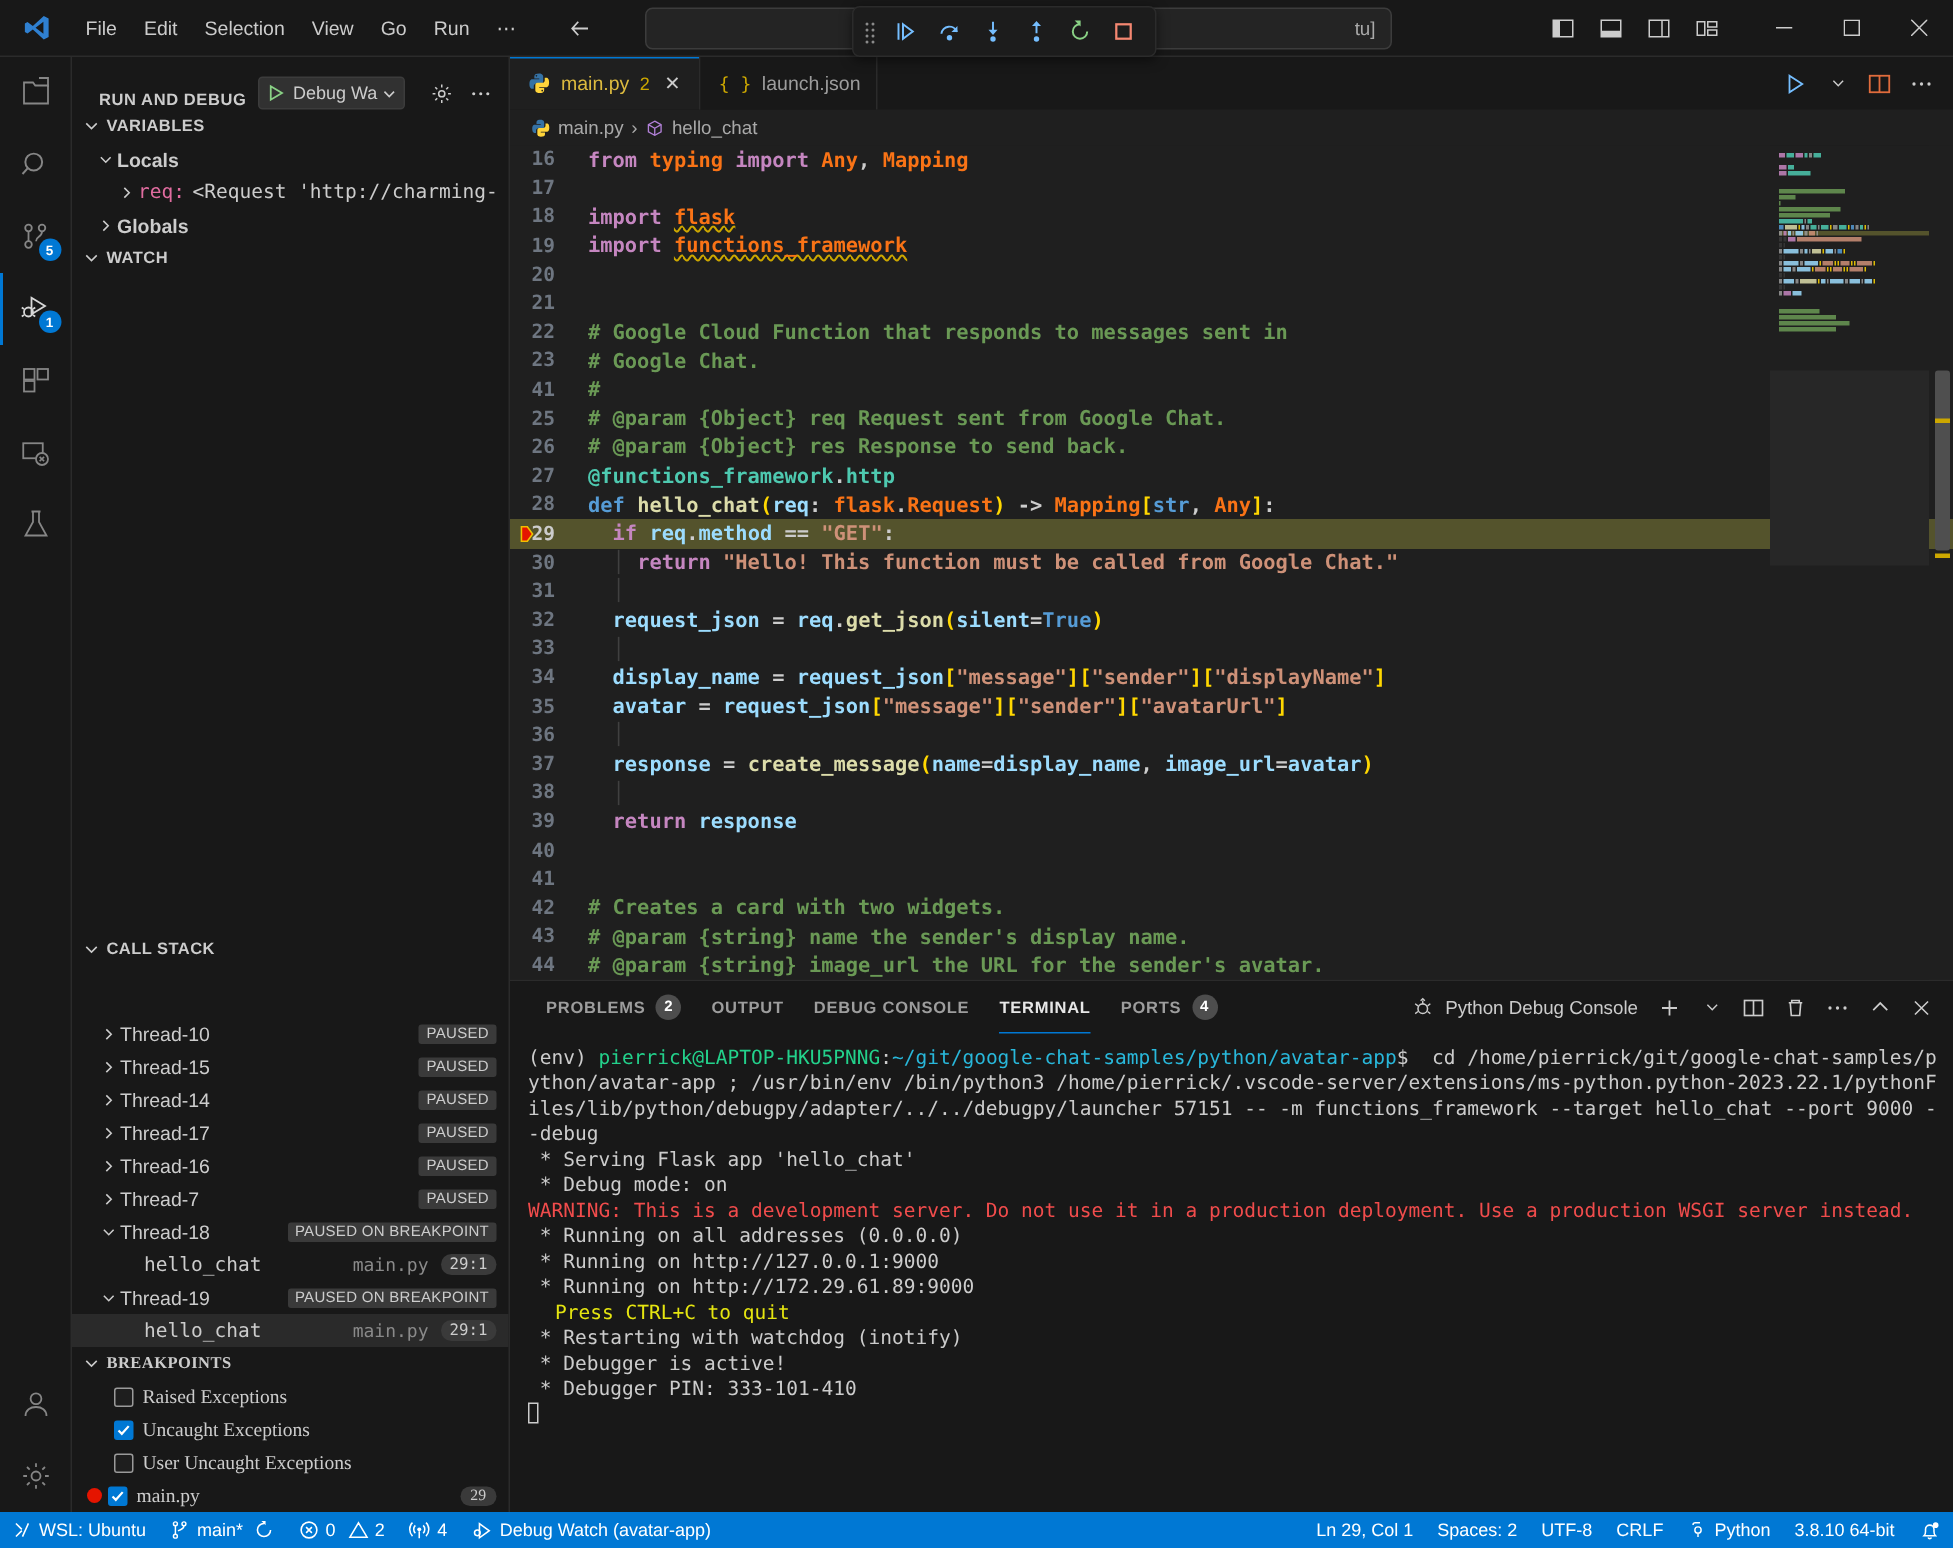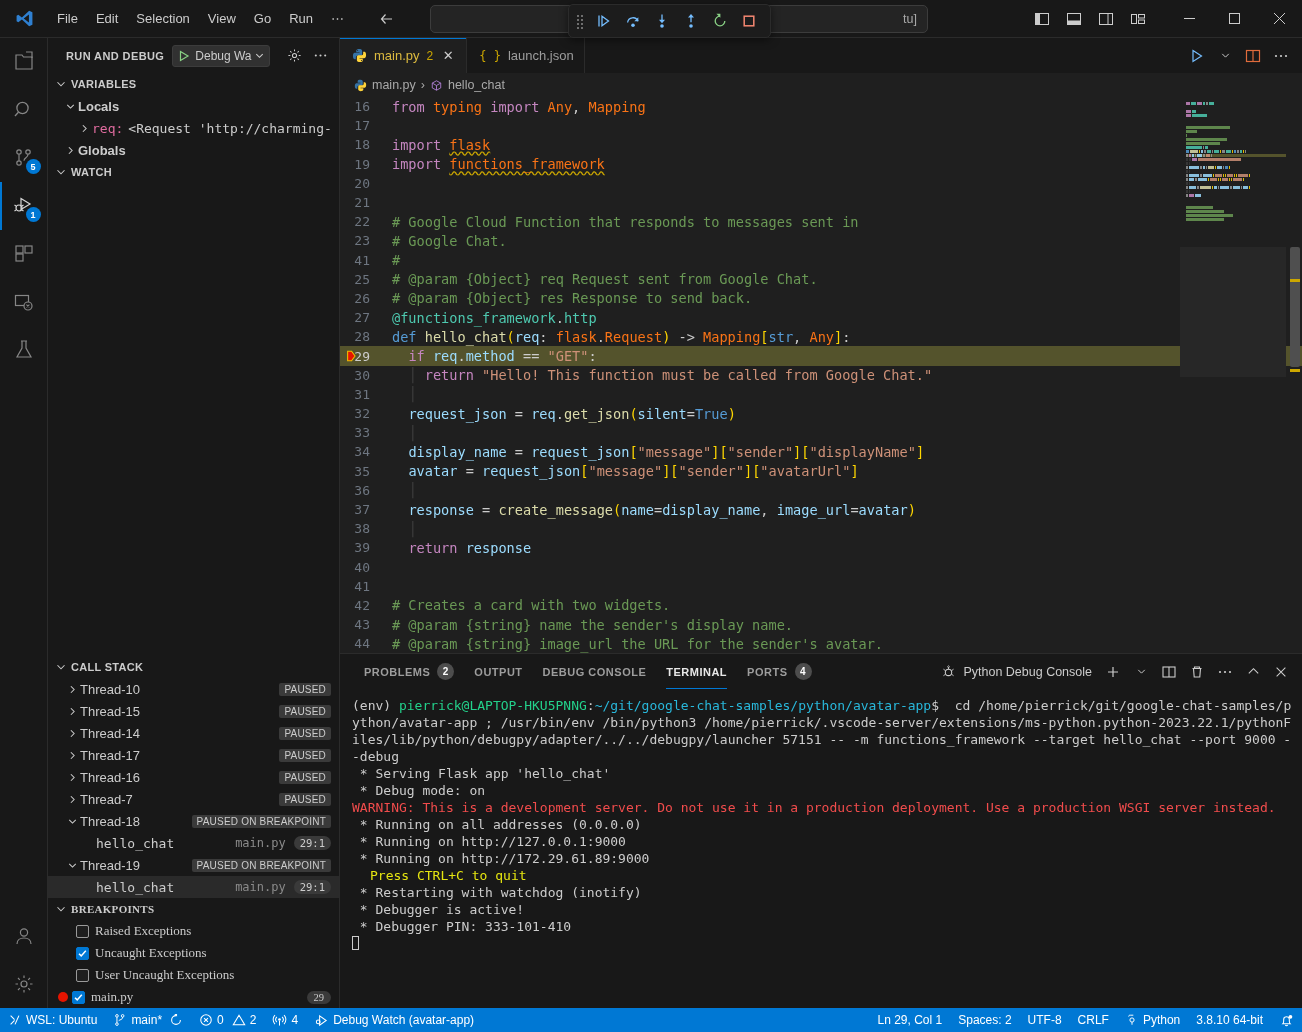--- a/index.html
+++ b/index.html
@@ -65,21 +65,21 @@
     align-items:center; justify-content:center; font-weight:600; padding:0 3px;
   }
   .act-bottom { margin-top: auto; }
 
   
   .sidebar {
     width: 292px; background: #181818; display: flex; flex-direction: column;
     border-right: 1px solid #2b2b2b; flex: 0 0 292px; min-height: 0;
   }
   .sb-header {
-    height: 35px; display: flex; align-items: center; padding: 0 8px 0 18px; gap: 8px;
+    height: 35px; display: flex; align-items: flex-end; padding: 0 8px 0 18px; gap: 8px;
     flex: 0 0 35px;
   }
   .sb-title { font-size: 11px; font-weight: 700; letter-spacing: .4px; color:#cccccc; white-space:nowrap; }
   .launch-select {
     display:flex; align-items:center; background:#313131; border:1px solid #3c3c3c;
     border-radius:3px; height:22px; font-size:12px; color:#cccccc; max-width: 118px;
   }
   .launch-select .play { padding: 0 5px; color:#89d185; display:flex; align-items:center; }
   .launch-select .lbl { padding-right:2px; overflow:hidden; white-space:nowrap; text-overflow:clip; max-width:72px; }
   .launch-select .chev { padding: 0 4px 0 0; display:flex; align-items:center; }
@@ -142,21 +142,21 @@
 
   .breadcrumbs {
     height: 24px; display:flex; align-items:center; gap:5px; padding-left: 14px;
     font-size:12.5px; color:#a9a9a9; background:#1f1f1f; flex:0 0 24px;
   }
 
   .editor {
     flex: 1; position: relative; overflow: hidden; background:#1f1f1f;
     font-family: "DejaVu Sans Mono", "Liberation Mono", monospace; font-size: 13.6px;
   }
-  .code-area { position:absolute; inset:0; }
+  .code-area { position:absolute; inset:0;font-weight:bold; }
   .line {
     height: 19.2px; display:flex; align-items:center; white-space:pre; position:relative;
   }
   .line.hl { background:#54532c; }
   .ln {
     width: 52px; text-align:right; padding-right: 22px; color:#6e7681; flex:0 0 52px;
     font-size:13px;
   }
   .line.hl .ln { color:#cccccc; }
   .gutter-arrow {
@@ -504,21 +504,21 @@
       <div class="callstack-sec">
         <div class="section-head">
           <span>
             <svg width="14" height="14" viewBox="0 0 16 16">
                 <path fill="none" stroke="#cccccc" stroke-width="1.2" d="m4 6 4 4 4-4"></path>
               </svg>
           </span>
           <span>CALL STACK</span>
         </div>
 
-        <div class="tree-row" style="padding-left:16px;">
+        <div class="tree-row" style="padding-left:16px;margin-top:34px;">
           <span class="twisty">
               <svg width="13" height="13" viewBox="0 0 16 16">
                 <path fill="none" stroke="#cccccc" stroke-width="1.3" d="m6 4 4 4-4 4"></path>
               </svg>
             </span>
           <span>Thread-10</span>
           <span class="state-badge">PAUSED</span>
         </div>
         <div class="tree-row" style="padding-left:16px;">
           <span class="twisty">

